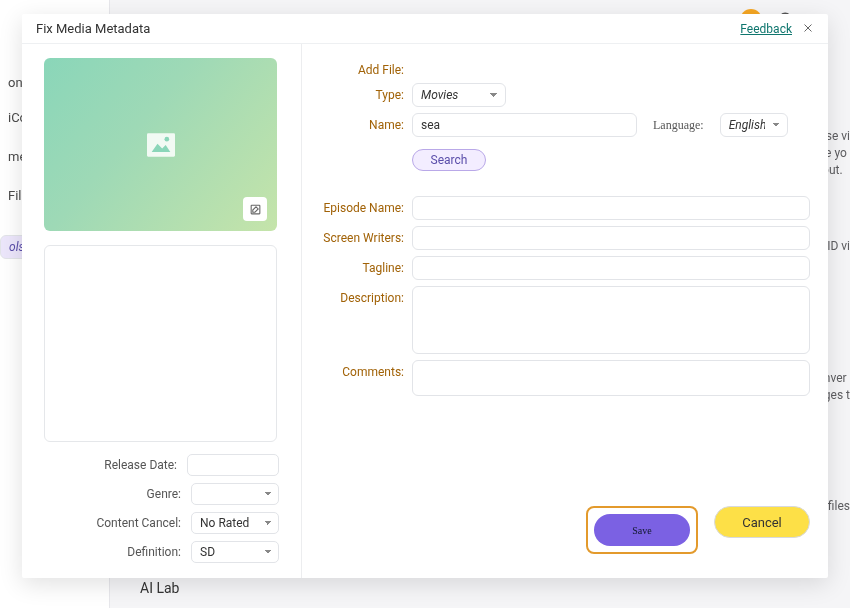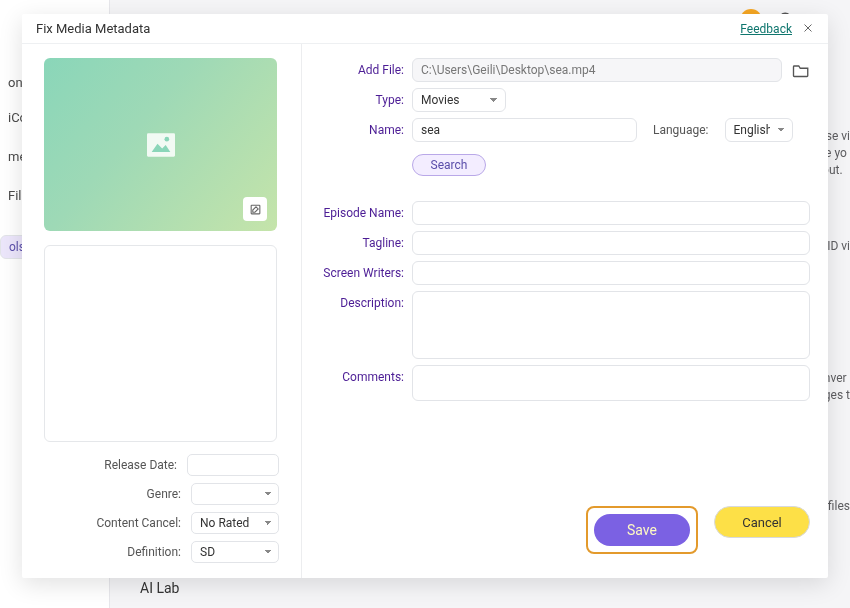--- a/index.html
+++ b/index.html
@@ -31,39 +31,39 @@
 
     .left-form { margin-top: 12px; font-size: 12px; color:#555; }
     .lf-row { display:flex; align-items:center; justify-content:flex-end; gap:10px; margin-bottom: 7px; }
     .lf-label { text-align:right; }
     .lf-input, .lf-select { border:1px solid #e2e4e8; border-radius:5px; height:22px; padding: 0 8px; font-size:12px; color:#333; background:#fff; }
     .lf-input { width: 92px; }
     .lf-select { width: 88px; appearance:none; background-image: linear-gradient(45deg, transparent 50%, #888 50%), linear-gradient(135deg, #888 50%, transparent 50%); background-position: right 10px center, right 6px center; background-size: 4px 4px, 4px 4px; background-repeat:no-repeat; }
 
     .right-col { flex:1; padding: 14px 18px 14px 0; display:flex; flex-direction:column; }
     .form-row { display:flex; align-items:flex-start; margin-bottom: 6px; }
-    .form-row label { width: 110px; text-align:right; font-size:12px; color:#4c1d95; padding-top:5px; padding-right:8px; }
+    .form-row label { width: 110px; text-align:right; font-size:12px; color:#a16207; padding-top:5px; padding-right:8px; }
     .txt, .sel, .ta { border:1px solid #e2e4e8; border-radius:6px; font-size:12px; color:#333; background:#fff; padding: 4px 8px; }
     .txt { height: 24px; }
-    .sel { height: 24px; appearance:none; padding-right:22px; background-image: linear-gradient(45deg, transparent 50%, #888 50%), linear-gradient(135deg, #888 50%, transparent 50%); background-position: right 11px center, right 7px center; background-size: 4px 4px, 4px 4px; background-repeat:no-repeat; }
+    .sel { height: 24px; appearance:none; padding-right:22px; background-image: linear-gradient(45deg, transparent 50%, #888 50%), linear-gradient(135deg, #888 50%, transparent 50%); background-position: right 11px center, right 7px center; background-size: 4px 4px, 4px 4px; background-repeat:no-repeat;font-style:italic; }
     .ta { resize:none; font-family:inherit; }
     .addfile-wrap { flex:1; display:flex; align-items:center; gap:10px; }
     .addfile-wrap .txt { flex:1; background:#f6f6f8; color:#777; }
     .folder-icon { color:#555; cursor:pointer; }
 
     .name-row-inner { display:flex; align-items:center; gap: 16px; flex:1; }
     .name-row-inner .txt { width: 225px; }
-    .lang-label { font-size:12px; color:#555; }
+    .lang-label { font-size:12px; color:#555;font-family:Liberation Serif, serif; }
     .lang-sel { width: 68px; }
 
     .search-btn { margin-left:110px; height: 22px; width: 74px; border:1px solid #b9a8e8; background:#f3edff; color:#5a4eaa; border-radius: 11px; font-size:12px; cursor:pointer; }
 
     .footer-btns { margin-top:auto; display:flex; justify-content:flex-end; gap:16px; padding: 10px 0 10px; }
     .save-highlight { border: 2.5px solid #e39a2c; border-radius:8px; padding:6px; }
-    .btn-save { width: 96px; height: 32px; border:none; border-radius: 16px; background:#7b61e3; color:#fef9c3; font-size:14px; cursor:pointer; }
+    .btn-save { width: 96px; height: 32px; border:none; border-radius: 16px; background:#7b61e3; color:#0f172a; font-size:10px; cursor:pointer;font-family:Liberation Serif, serif; }
     .btn-cancel { width: 96px; height: 32px; border:1px solid #d7d9de; border-radius:16px; background:#fde047; color:#333; font-size:13px; cursor:pointer; }
   </style>
 </head>
 <body>
 
 <div class="bg-sidebar">
   <div class="bg-item" style="margin-top:65px">onde</div>
   <div class="bg-item">iCon</div>
   <div class="bg-item" style="margin-top:4px">me</div>
   <div class="bg-item" style="margin-top:4px">Fil</div>
@@ -137,26 +137,20 @@
           <span class="lf-label">Definition:</span>
           <select class="lf-select"><option>SD</option></select>
         </div>
       </div>
     </div>
 
     <div class="right-col">
 
       <div class="form-row">
         <label>Add File:</label>
-        <div class="addfile-wrap">
-          <input class="txt" readonly="" value="C:\Users\Geili\Desktop\sea.mp4" style="">
-          <svg class="folder-icon" width="18" height="15" viewBox="0 0 24 20" fill="none" stroke="currentColor" stroke-width="1.8">
-              <path d="M3 4h6l2 3h10v10a1 1 0 0 1-1 1H3a1 1 0 0 1-1-1V5a1 1 0 0 1 1-1z"></path>
-            </svg>
-        </div>
       </div>
 
       <div class="form-row">
         <label>Type:</label>
         <select class="sel" style="width:94px"><option>Movies</option></select>
       </div>
 
       <div class="form-row">
         <label>Name:</label>
         <div class="name-row-inner">
@@ -171,26 +165,26 @@
       </div>
 
       <div class="form-row">
         <label>Episode Name:</label>
         <input class="txt" style="flex: 1 1 0%;" value="">
       </div>
 
 
 
       <div class="form-row">
+        <label>Screen Writers:</label>
+        <input class="txt" style="flex: 1 1 0%;" value="">
+      </div>
+
+      <div class="form-row">
         <label>Tagline:</label>
-        <input class="txt" style="flex: 1 1 0%;" value="">
-      </div>
-
-      <div class="form-row">
-        <label>Screen Writers:</label>
         <input class="txt" style="flex: 1 1 0%;" value="">
       </div>
 
       <div class="form-row">
         <label>Description:</label>
         <textarea class="ta" style="flex: 1 1 0%; height: 68px;"></textarea>
       </div>
 
       <div class="form-row">
         <label>Comments:</label>

